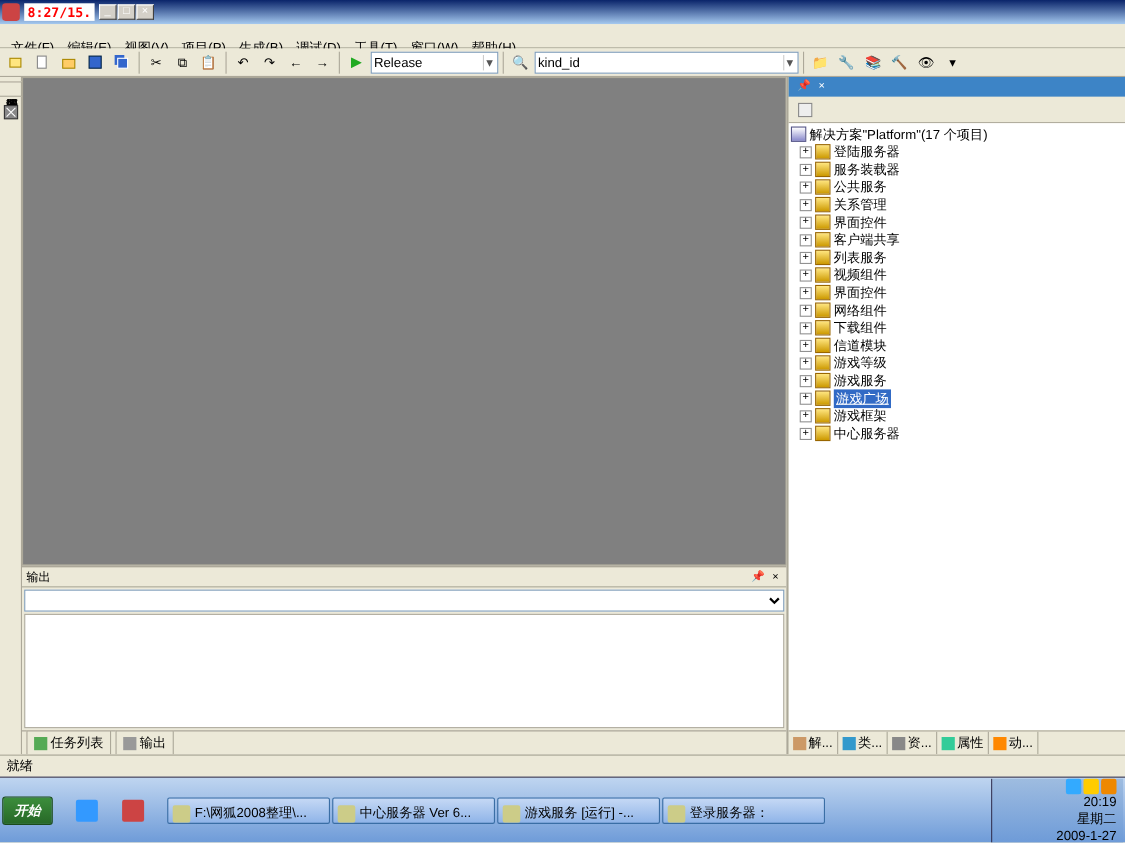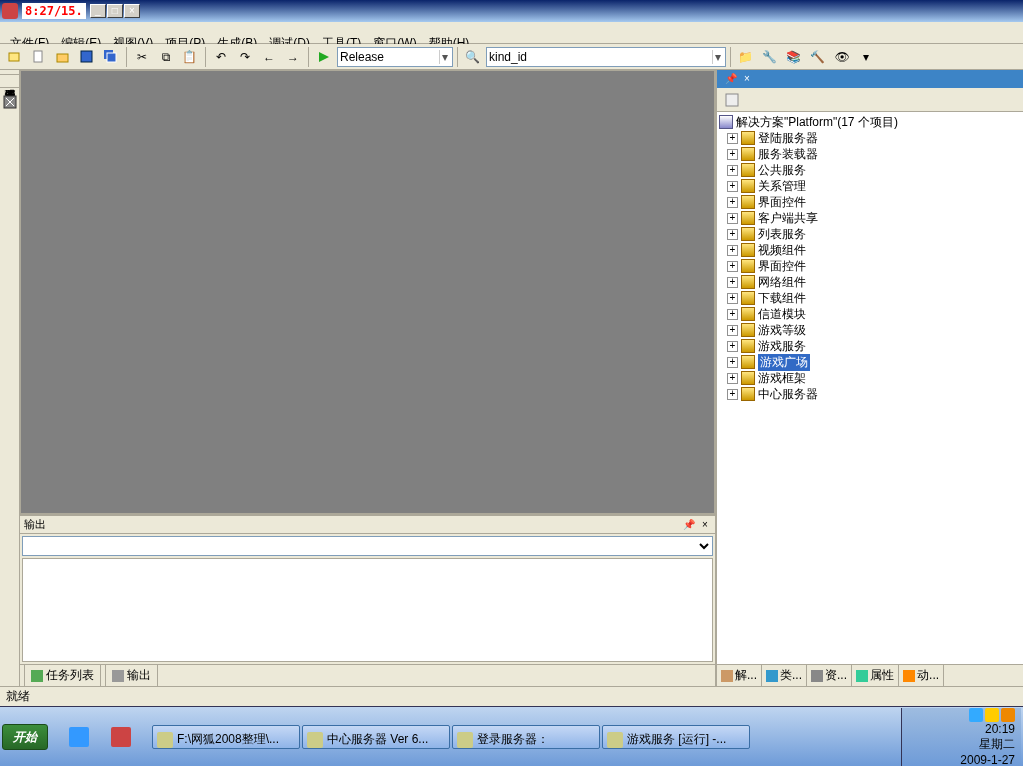--- a/index.html
+++ b/index.html
@@ -35,21 +35,21 @@
 .right { width: 308px; display: flex; flex-direction: column; background: #ece9d8; border-left: 2px solid #aca899; }
 .right-header { height: 18px; background: #3d84c6; color: white; display: flex; align-items: center; padding: 0 4px; font-size: 11px; }
 .right-toolbar { height: 24px; background: #ece9d8; border-bottom: 1px solid #aca899; display: flex; align-items: center; padding: 0 4px; }
 .tree { flex: 1; background: white; overflow: auto; padding: 2px; }
 .tree-node { display: flex; align-items: center; height: 16px; white-space: nowrap; cursor: pointer; }
 .tree-toggle { width: 11px; height: 11px; border: 1px solid #919191; text-align: center; line-height: 8px; font-size: 10px; margin-right: 3px; background: white; color: #000; }
 .tree-icon { width: 14px; height: 14px; margin-right: 3px; display: inline-block; }
 .ico-sln { background: linear-gradient(#fff,#88c); border: 1px solid #558; }
 .ico-proj { background: linear-gradient(#ffe680,#cc9900); border: 1px solid #996600; }
 .tree-label { font-size: 12px; }
-.tree-label.selected { background: #316ac5; color: white; padding: 0 2px; }
+.tree-label.selected { background: #316ac5; color: white; padding: 0 2px; text-decoration: underline; }
 .right-bottom-tabs { height: 22px; background: #ece9d8; display: flex; align-items: center; border-top: 1px solid #aca899; overflow: hidden; }
 .rtab { display: flex; align-items: center; gap: 2px; padding: 2px 4px; font-size: 11px; border-right: 1px solid #aca899; cursor: pointer; white-space: nowrap; overflow: hidden; }
 .statusbar { height: 20px; background: #ece9d8; border-top: 1px solid #aca899; display: flex; align-items: center; padding: 0 6px; font-size: 11px; }
 .taskbar { height: 60px; background: linear-gradient(#bfd5f0, #6e9bd8); display: flex; flex-direction: column; border-top: 1px solid #335; }
 .taskbar-row { flex: 1; display: flex; align-items: center; padding: 1px 2px; gap: 20px; }
 .start-btn { height: 26px; padding: 0 10px; background: linear-gradient(#3c8e3c, #276827); color: white; font-weight: bold; border-radius: 3px; display: flex; align-items: center; gap: 4px; cursor: pointer; border: 1px solid #1a4a1a; font-style: italic; }
 .ql { width: 20px; height: 20px; background: #447; border-radius: 2px; margin: 0 1px; cursor: pointer; }
 .task-btn { height: 24px; width: 148px; background: linear-gradient(#c5d8f5,#8fb4e8); border: 1px solid #3a6ea5; border-radius: 2px; display: flex; align-items: flex-end; padding: 0 4px; gap: 4px; font-size: 11px; cursor: pointer; overflow: hidden; white-space: nowrap; }
 .task-btn .ti { width: 16px; height: 16px; background: #cc8; flex-shrink: 0; border-radius: 2px; }
 .tray { margin-left: auto; height: 58px; width: 120px; background: linear-gradient(#9ebce0,#6e9bd8); display: flex; flex-direction: column; align-items: flex-end; justify-content: center; padding: 2px 6px; border-left: 1px solid #335; font-size: 11px; color: #000; }
@@ -320,25 +320,25 @@
         <div class="task-btn">
           <span class="ti"></span>
           <span>F:\网狐2008整理\...</span>
         </div>
         <div class="task-btn">
           <span class="ti"></span>
           <span>中心服务器 Ver 6...</span>
         </div>
         <div class="task-btn">
           <span class="ti"></span>
-          <span>登录服务器：</span>
+          <span>游戏服务 [运行] -...</span>
         </div>
         <div class="task-btn">
           <span class="ti"></span>
-          <span>游戏服务 [运行] -...</span>
+          <span>登录服务器：</span>
         </div>
       </div>
     <div class="tray">
       <div class="tray-icons">
         <div class="tray-ic" style="background:#3af"></div>
         <div class="tray-ic" style="background:#fc0"></div>
         <div class="tray-ic" style="background:#e80"></div>
       </div>
       <div>20:19</div>
       <div>星期二</div>

